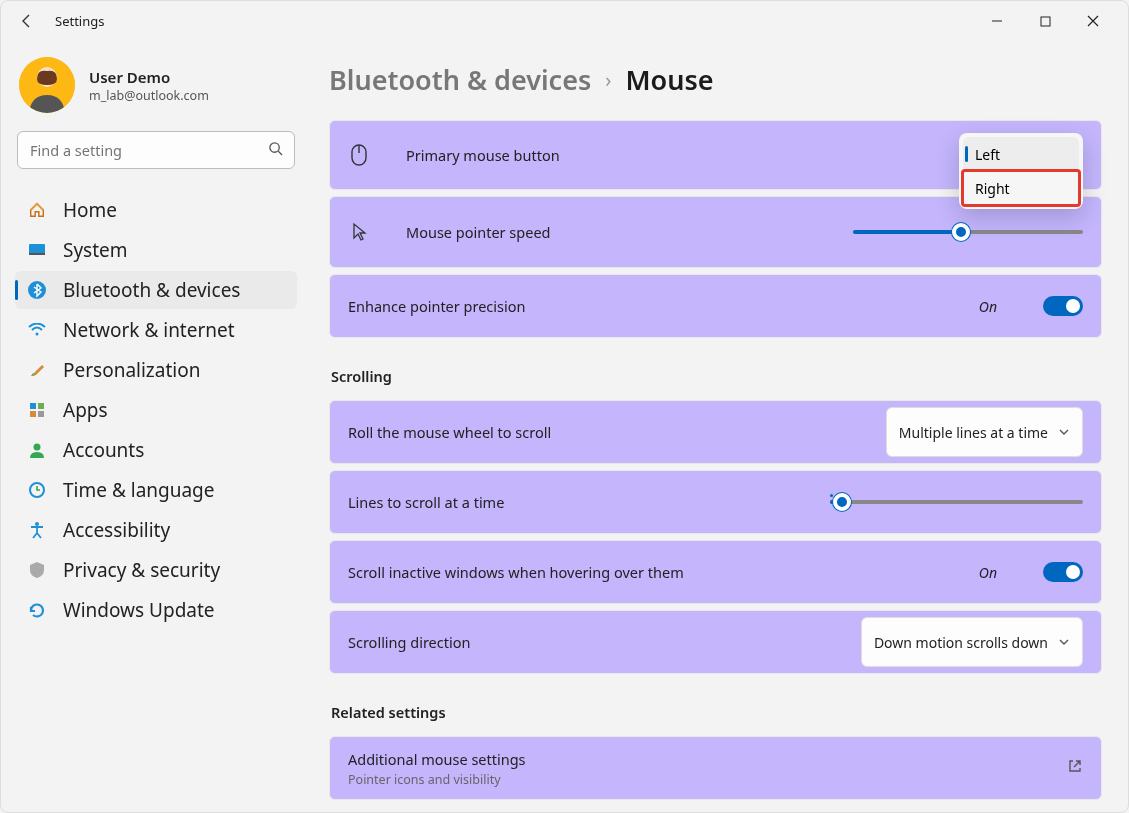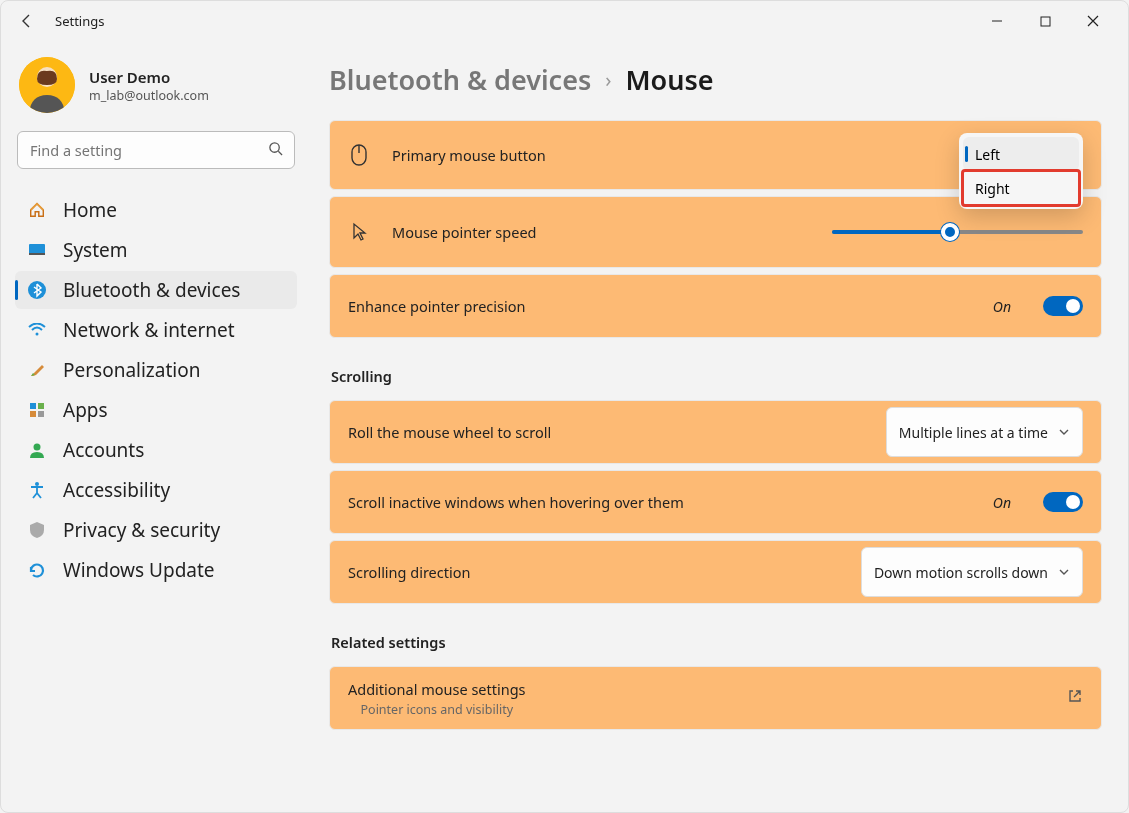--- a/index.html
+++ b/index.html
@@ -32,21 +32,21 @@
   .nav-item.active::before { content:""; position:absolute; left:0px; top:9px; bottom:9px; width:3px; background:#0067c0; border-radius:2px;}
   .nav-icon { width:20px; height:20px; display:flex; align-items:center; justify-content:center; }
 
   
   .content { flex:1; padding: 20px 26px 0 18px; overflow-y:auto; }
   .breadcrumb { display:flex; align-items:center; gap:14px; margin-bottom:22px;}
   .bc-parent { font-size:27px; font-weight:600; color:#777; }
   .bc-sep { font-size:20px; color:#999; }
   .bc-current { font-size:27px; font-weight:600; color:#1b1b1b; }
 
-  .card { background:#fdba74; border:1px solid #e8e8e8; border-radius:6px; margin-bottom:6px; padding: 0 18px; min-height:64px; display:flex; align-items:center; gap:22px; position:relative;text-align:center;}
+  .card { background:#c4b5fd; border:1px solid #e8e8e8; border-radius:6px; margin-bottom:6px; padding: 0 18px; min-height:64px; display:flex; align-items:center; gap:36px; position:relative;}
   .card .card-label { font-size:14.5px; color:#222; flex:0 0 auto; }
   .card .spacer { flex:1; }
   .card .card-icon { width:22px; display:flex; align-items:center; justify-content:center; color:#333; }
   .card-stack { display:flex; flex-direction:column; gap:2px; }
   .card-sub { font-size:12.5px; color:#666; }
 
   .section-title { font-size:14.5px; font-weight:600; color:#222; margin: 28px 0 14px 2px; }
 
   
   .dropdown-open { position:absolute; right:18px; top:12px; background:#f6f6f6; border-radius:8px; box-shadow: 0 8px 24px rgba(0,0,0,0.18); padding:4px; width:124px; z-index:5;}
@@ -197,20 +197,29 @@
             <svg width="18" height="18" viewBox="0 0 18 18">
               <circle cx="9" cy="6" r="3.5" fill="#33a852"></circle>
               <path d="M2 17 Q2 11 9 11 Q16 11 16 17 Z" fill="#33a852"></path>
             </svg>
           </span>
         <span>Accounts</span>
       </div>
       <div class="nav-item">
         <span class="nav-icon">
             <svg width="18" height="18" viewBox="0 0 18 18">
+              <circle cx="9" cy="9" r="7" fill="none" stroke="#1e90d8" stroke-width="2"></circle>
+              <path d="M9 5 V9 H12" stroke="#33a852" stroke-width="1.6" fill="none"></path>
+            </svg>
+          </span>
+        <span>Time &amp; language</span>
+      </div>
+      <div class="nav-item">
+        <span class="nav-icon">
+            <svg width="18" height="18" viewBox="0 0 18 18">
               <circle cx="9" cy="3" r="2" fill="#1e90d8"></circle>
               <path d="M3 6 L15 6 M9 6 V12 M9 12 L5 17 M9 12 L13 17" stroke="#1e90d8" stroke-width="1.8"></path>
             </svg>
           </span>
         <span>Accessibility</span>
       </div>
       <div class="nav-item">
         <span class="nav-icon">
             <svg width="16" height="18" viewBox="0 0 16 18">
               <path d="M8 1 L15 4 V9 Q15 15 8 17 Q1 15 1 9 V4 Z" fill="#aaa"></path>
@@ -285,20 +294,32 @@
       <div class="combo">
         <span>Multiple lines at a time</span>
         <span class="chev">
           <svg width="12" height="12" viewBox="0 0 12 12">
               <path d="M2 4 L6 8 L10 4" stroke="#555" stroke-width="1.4" fill="none"></path>
             </svg>
         </span>
       </div>
     </div>
 
+    <div class="card">
+      <span class="card-label">Lines to scroll at a time</span>
+      <span class="spacer"></span>
+      <div class="slider-track">
+        <div class="slider-ticks">
+            <span class="slider-tick"></span>
+            <span class="slider-tick"></span>
+          </div>
+        <div class="slider-fill" style="width:5%"></div>
+        <div class="slider-thumb" style="left:5%"></div>
+      </div>
+    </div>
 
     <div class="card">
       <span class="card-label">Scroll inactive windows when hovering over them</span>
       <span class="spacer"></span>
       <span class="toggle-label">On</span>
       <div class="toggle"></div>
     </div>
 
     <div class="card">
       <span class="card-label">Scrolling direction</span>

